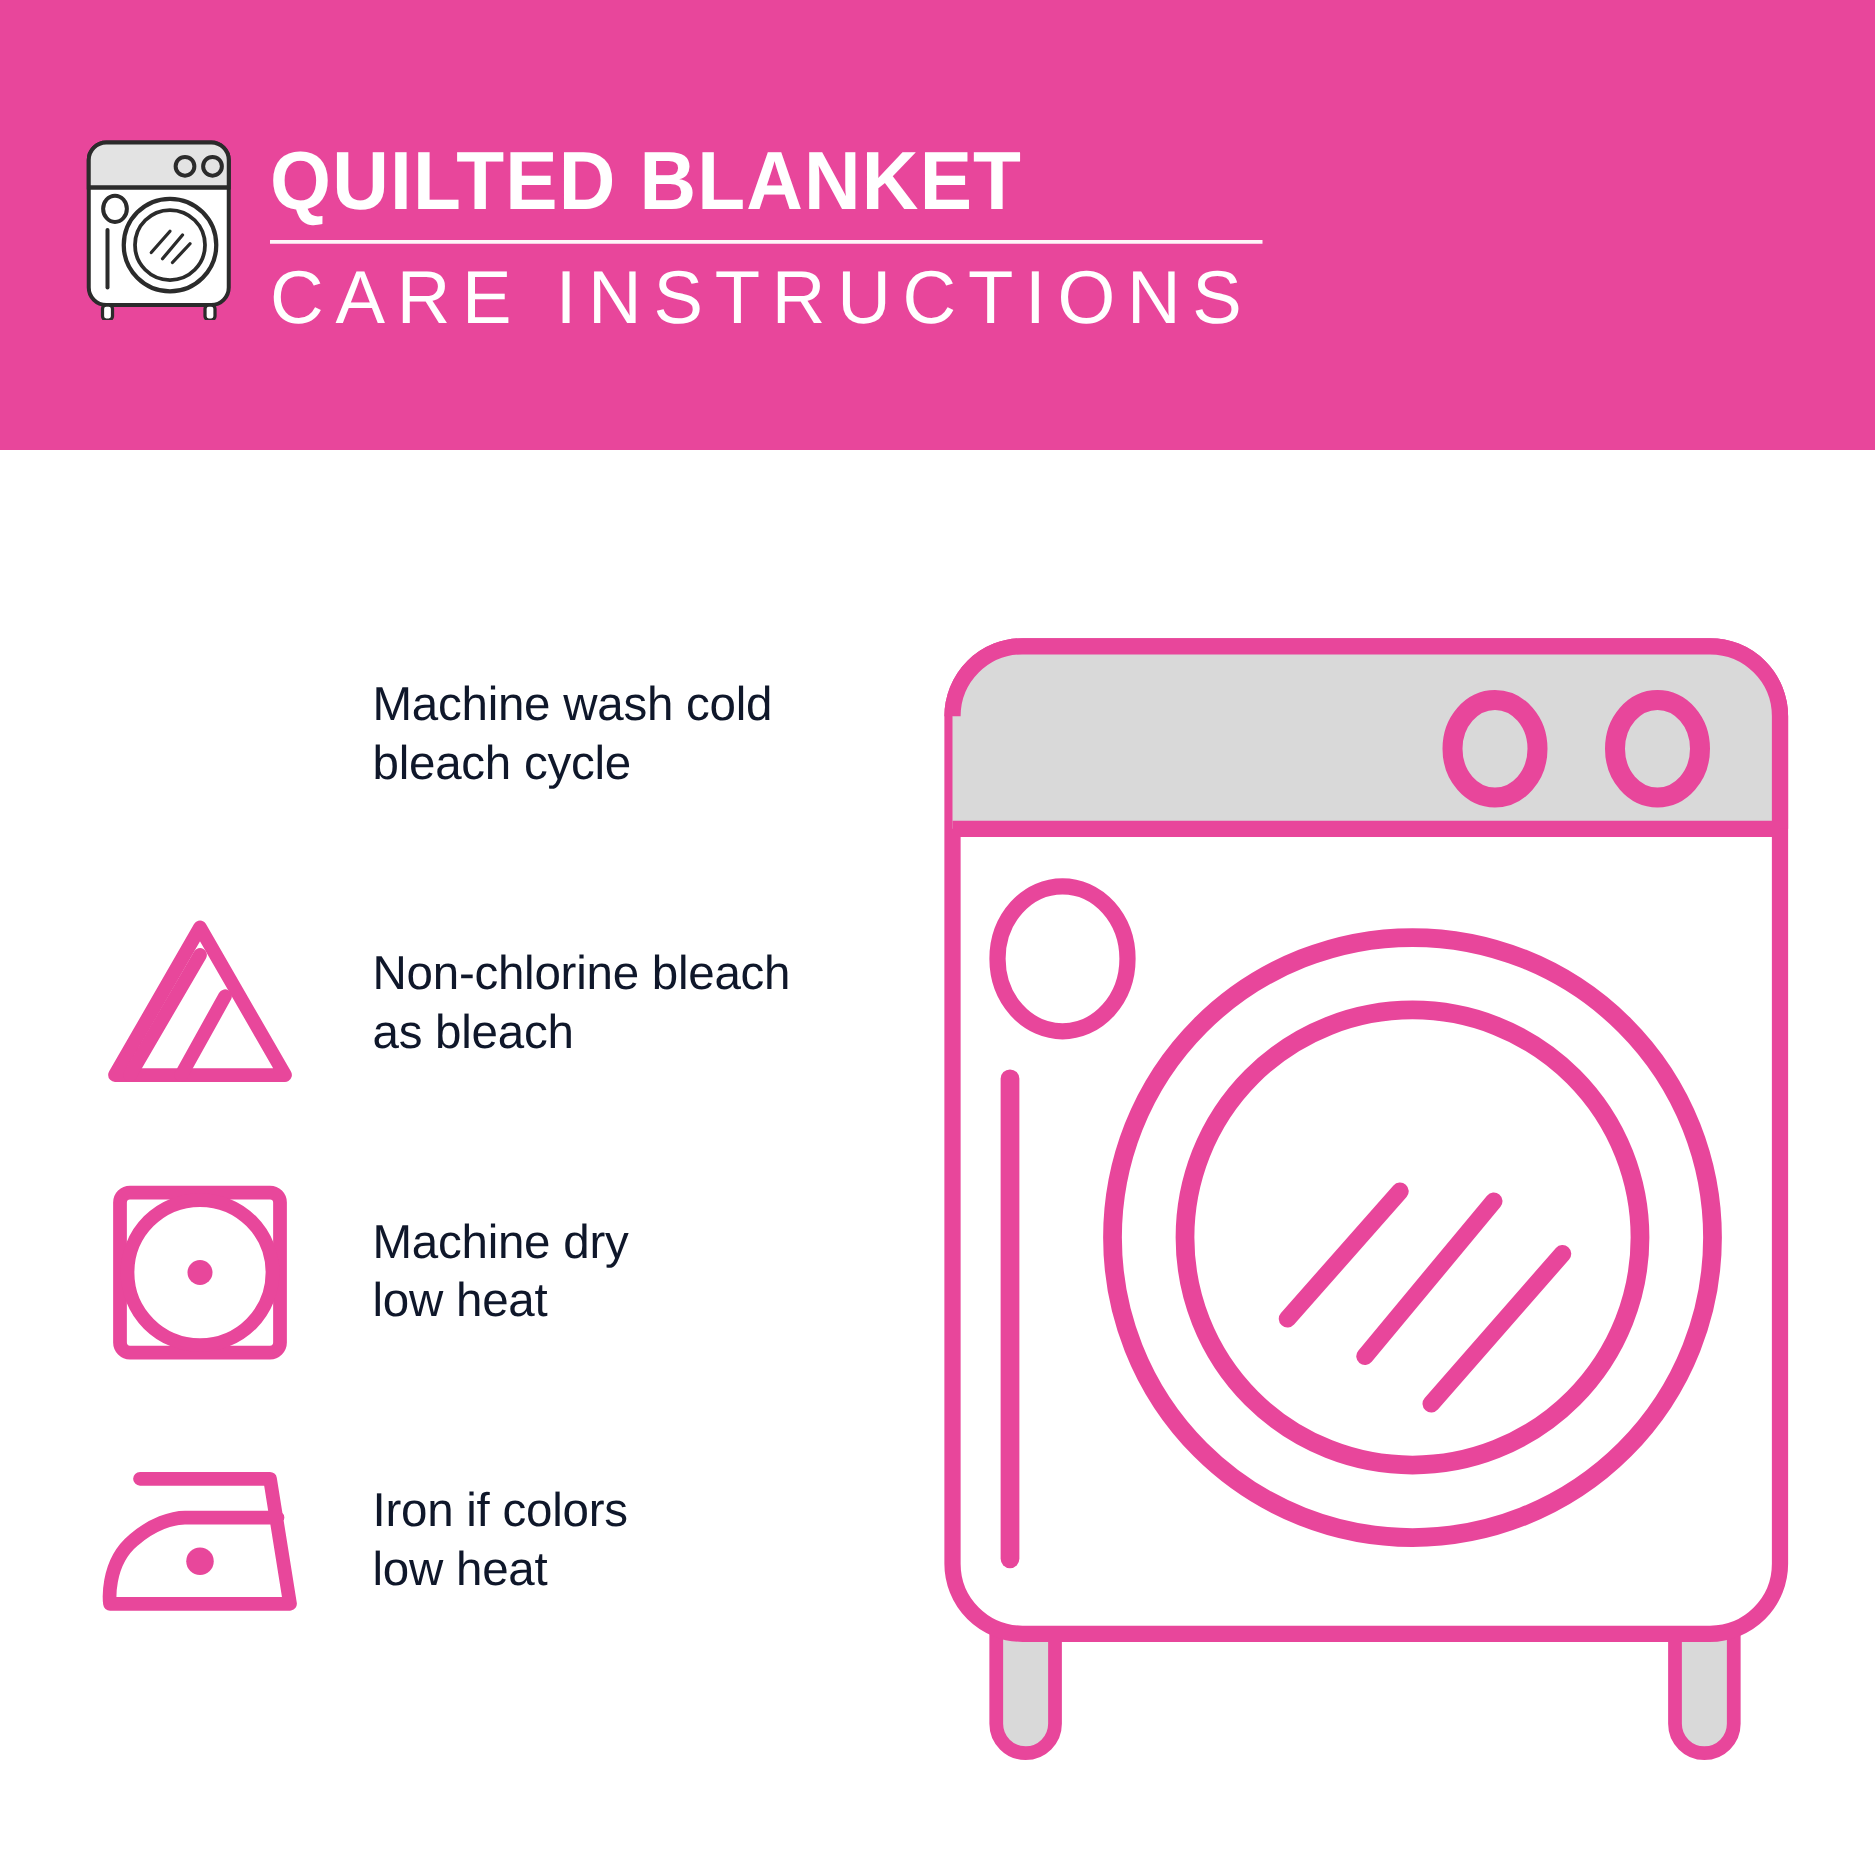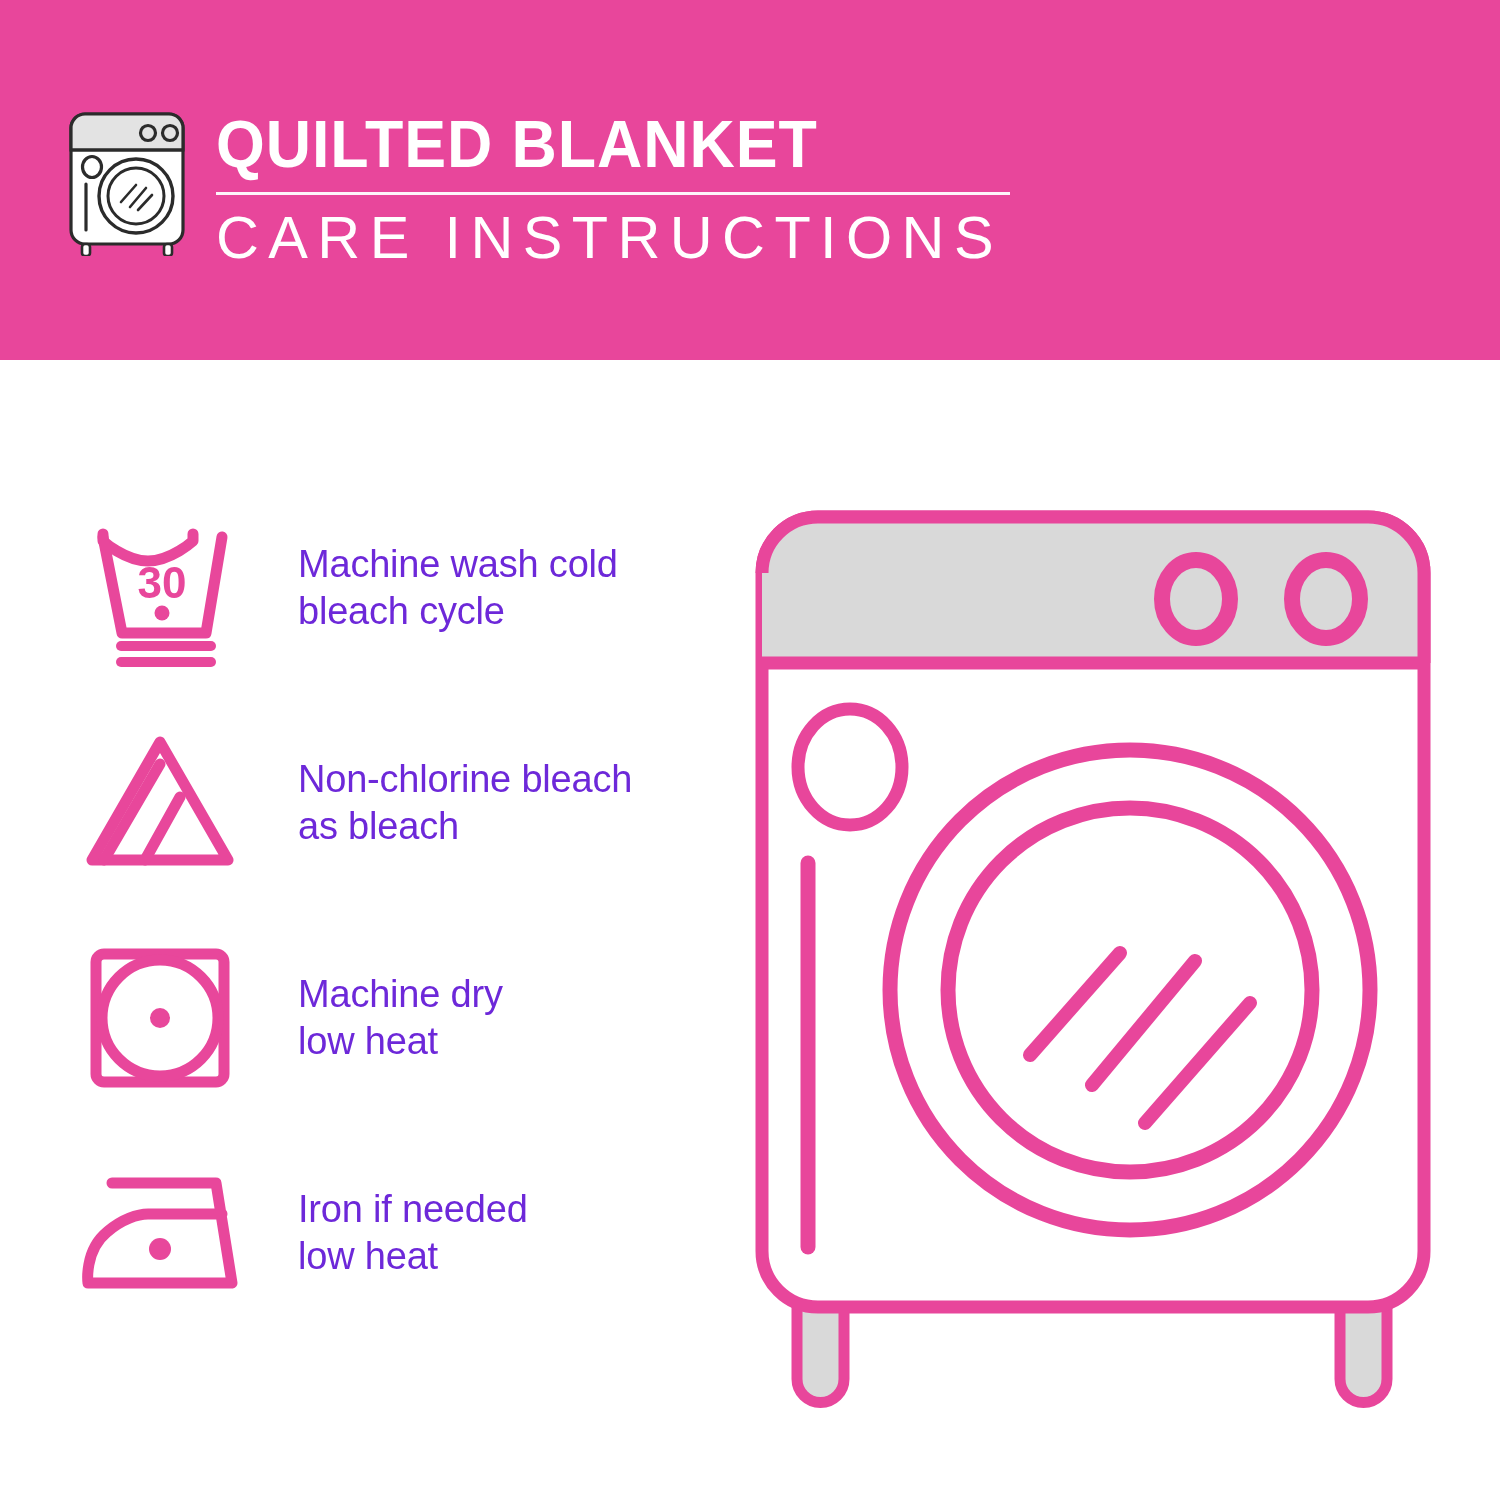--- a/index.html
+++ b/index.html
@@ -98,21 +98,21 @@
     left: 228px;
     top: 0;
     width: 420px;
     height: 165px;
     display: flex;
     flex-direction: column;
     justify-content: center;
     font-family: "Liberation Sans", sans-serif;
     font-size: 38px;
     line-height: 47px;
-    color: #6d28d9;
+    color: #0f172a;
     letter-spacing: -0.2px;
   }
   .care-text .ln { display: block; }
 
   
   .washer-art {
     position: absolute;
     left: 740px;
     top: 495px;
     width: 710px;
@@ -158,32 +158,20 @@
       <div class="title-main">QUILTED BLANKET</div>
       <div class="title-rule"></div>
       <div class="title-sub">CARE INSTRUCTIONS</div>
     </div>
 
   </div>
 
   <div class="care-list">
 
     <div class="care-row">
-      <div class="care-icon">
-        <svg viewBox="0 0 180 165" width="180" height="165" aria-hidden="true">
-          <g fill="none" stroke="#e8479b" stroke-width="11" stroke-linecap="round" stroke-linejoin="round">
-            <path d="M33 29 L33 36 C33 36 55 56 78 56 C101 56 123 36 123 36 L123 29"></path>
-            <path d="M33 32 L52 128 L136 128 L152 32"></path>
-          </g>
-          <text x="92" y="93" font-family="'Liberation Sans', sans-serif" font-size="44" font-weight="bold" fill="#e8479b" text-anchor="middle">30</text>
-          <circle cx="92" cy="108" r="7.5" fill="#e8479b"></circle>
-          <rect x="46" y="136" width="100" height="10" rx="5" fill="#e8479b"></rect>
-          <rect x="46" y="152" width="100" height="10" rx="5" fill="#e8479b"></rect>
-        </svg>
-      </div>
       <div class="care-text">
         <span class="ln">Machine wash cold</span>
         <span class="ln">bleach cycle</span>
       </div>
     </div>
 
     <div class="care-row">
       <div class="care-icon">
         <svg viewBox="0 0 180 165" width="180" height="165" aria-hidden="true">
           <g fill="none" stroke="#e8479b" stroke-width="11" stroke-linecap="round" stroke-linejoin="round">
@@ -216,21 +204,21 @@
     <div class="care-row">
       <div class="care-icon">
         <svg viewBox="0 0 180 165" width="180" height="165" aria-hidden="true">
           <g fill="none" stroke="#e8479b" stroke-width="11" stroke-linecap="round" stroke-linejoin="round">
             <path d="M42 33 L146 33 L162 133 L18 133 C18 133 14 101 37 82 C52 69 68 64 78 64 L152 64"></path>
           </g>
           <circle cx="90" cy="99" r="11" fill="#e8479b"></circle>
         </svg>
       </div>
       <div class="care-text">
-        <span class="ln">Iron if needed</span>
+        <span class="ln">Iron if colors</span>
         <span class="ln">low heat</span>
       </div>
     </div>
 
   </div>
 
   <div class="washer-art">
     <svg viewBox="0 0 710 930" width="710" height="930" aria-hidden="true">
 
       <g>

